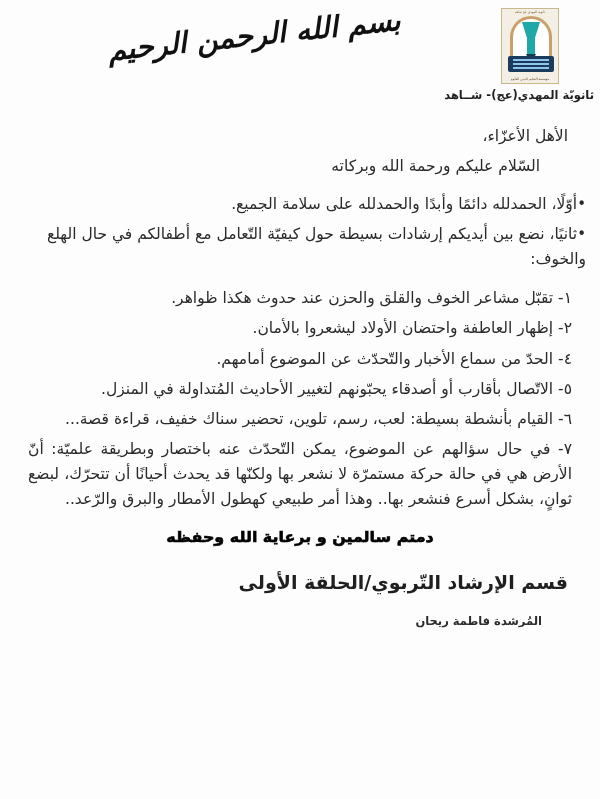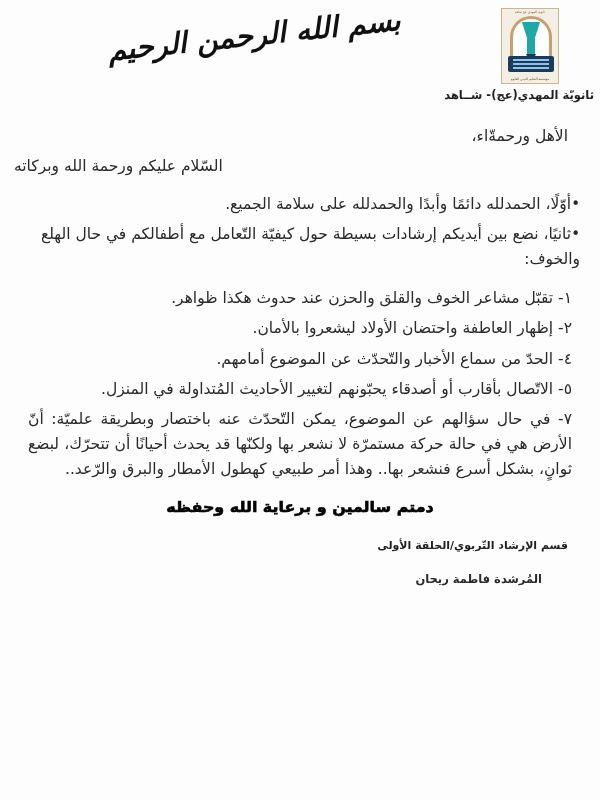--- a/index.html
+++ b/index.html
@@ -169,27 +169,27 @@
     font-size: 15.5px;
     line-height: 1.55;
     margin: 12px 18px 0 0;
     text-align: right;
   }
 
   .greeting {
     font-size: 15.5px;
     line-height: 1.55;
     margin: 6px 46px 14px 0;
-    text-align: left;
+    text-align: right;
   }
 
   .bullet-line {
     font-size: 15.5px;
     line-height: 1.62;
-    margin: 5px 6px 0 0;
+    margin: 5px 0 0 0;
     text-align: right;
     padding-right: 0;
   }
   .bullet-line .bullet {
     font-size: 15px;
     line-height: 1;
   }
 
   .numbered {
     margin: 14px;
@@ -225,21 +225,21 @@
     transform-origin: center;
   }
 
   .signature {
     margin: 22px 0 0 0;
     direction: rtl;
     text-align: right;
     padding-right: 18px;
   }
   .sig-dept {
-    font-size: 11px;
+    font-size: 19px;
     font-weight: 700;
     color: #1f1f1f;
     line-height: 1.5;
   }
   .sig-name {
     font-size: 11.5px;
     font-weight: 700;
     color: #2a2a2a;
     line-height: 1.5;
     margin-top: 16px;
@@ -270,21 +270,21 @@
         </div>
         <div class="logo-bottom-text">مؤسسة التعليم الديني للعلوم</div>
       </div>
 
       <div class="school-name">ثانويّة المهدي(عج)- شــاهد</div>
     </div>
   </div>
 
   <div class="body-wrap">
 
-    <div class="salutation">الأهل ورحمةّاء،</div>
+    <div class="salutation">الأهل الأعزّاء،</div>
 
     <div class="greeting">السّلام عليكم ورحمة الله وبركاته</div>
 
     <div class="bullet-line">
       <span class="bullet">•</span><span>أوّلًا، الحمدلله دائمًا وأبدًا والحمدلله على سلامة الجميع.</span>
     </div>
 
     <div class="bullet-line">
       <span class="bullet">•</span><span>ثانيًا، نضع بين أيديكم إرشادات بسيطة حول كيفيّة التّعامل مع أطفالكم في حال الهلع والخوف:</span>
     </div>
@@ -298,20 +298,24 @@
         <span>٢-</span>
         <span>إظهار العاطفة واحتضان الأولاد ليشعروا بالأمان.</span>
       </li>
       <li>
         <span>٤-</span>
         <span>الحدّ من سماع الأخبار والتّحدّث عن الموضوع أمامهم.</span>
       </li>
       <li>
         <span>٥-</span>
         <span>الاتّصال بأقارب أو أصدقاء يحبّونهم لتغيير الأحاديث المُتداولة في المنزل.</span>
+      </li>
+      <li>
+        <span>٦-</span>
+        <span>القيام بأنشطة بسيطة: لعب، رسم، تلوين، تحضير سناك خفيف، قراءة قصة...</span>
       </li>
       <li class="justify">
         <span>٧-</span>
         <span>في حال سؤالهم عن الموضوع، يمكن التّحدّث عنه باختصار وبطريقة علميّة: أنّ الأرض هي في حالة حركة مستمرّة لا نشعر بها ولكنّها قد يحدث أحيانًا أن تتحرّك، لبضع ثوانٍ، بشكل أسرع فنشعر بها.. وهذا أمر طبيعي كهطول الأمطار والبرق والرّعد..</span>
       </li>
     </ol>
 
     <div class="closing">دمتم سالمين و برعاية الله وحفظه</div>
 
     <div class="signature">

